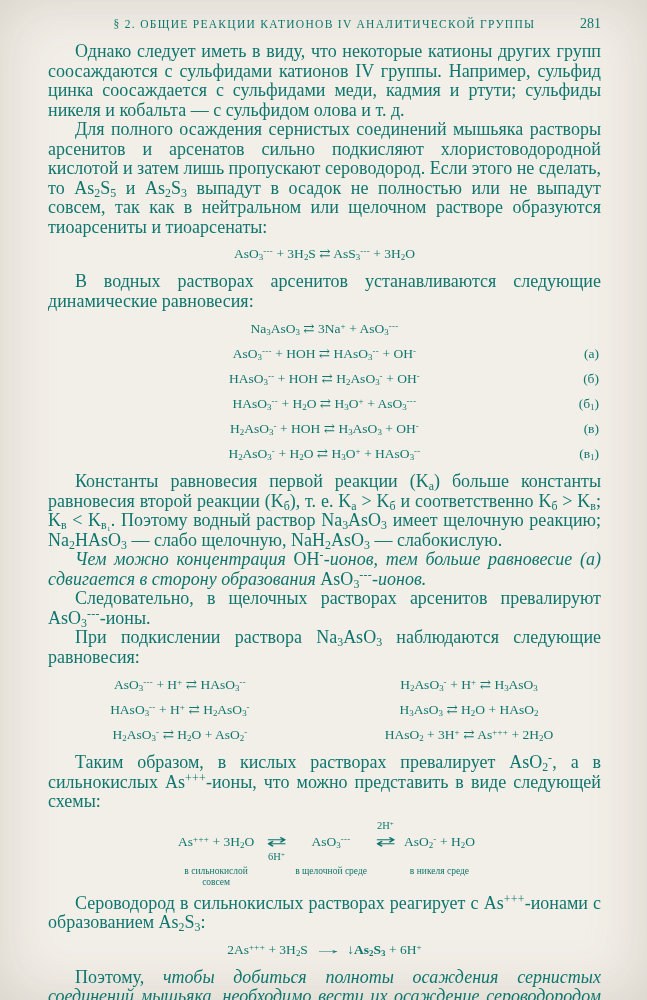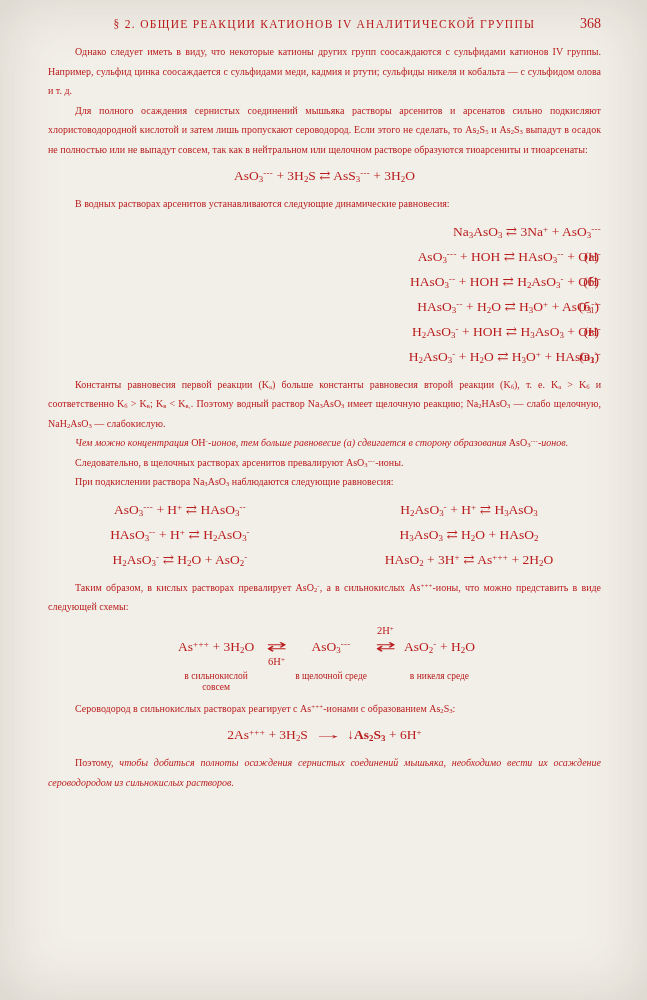--- a/index.html
+++ b/index.html
@@ -3,21 +3,21 @@
 <meta charset="utf-8">
 <style>
   * { margin: 0; padding: 0; box-sizing: border-box; }
   html, body { background: #8a8populated7f; }
   html, body { background: #888; }
   .page {
     width: 647px;
     height: 1000px;
     margin: 0 auto;
     background: #f2efe8;
-    color: #b91c1c;
+    color: #0f766e;
     font-family: "Liberation Serif", "DejaVu Serif", serif;
     padding: 16px 46px 0 48px;
     overflow: hidden;
     box-shadow: inset 0 0 60px rgba(90,80,60,0.18);
     position: relative;
   }
   .running-head {
     position: relative;
     text-align: center;
     font-size: 11.5px;
@@ -27,40 +27,40 @@
     white-space: nowrap;
   }
   .page-num {
     position: absolute;
     right: 0;
     top: 0;
     font-size: 14px;
     letter-spacing: 0;
   }
   .par {
-    font-size: 10px;
+    font-size: 18px;
     line-height: 19.5px;
     text-align: justify;
     text-indent: 27px;
   }
   .it { font-style: italic; }
   .rm { font-style: normal; }
   .bold { font-weight: bold; }
   sub { font-size: 66%; vertical-align: -0.22em; line-height: 0; }
   sup { font-size: 66%; vertical-align: 0.5em; line-height: 0; letter-spacing: 0.3px; }
   .eq-block { margin: 5px 0 6px; }
   .eq-line {
     text-align: center;
     font-size: 13.5px;
     line-height: 24px;
     white-space: nowrap;
   }
   .eq-row {
     position: relative;
-    text-align: right;
+    text-align: center;
     font-size: 13.5px;
     line-height: 25px;
     white-space: nowrap;
   }
   .eq-label { position: absolute; right: 2px; }
   .eq-cols { display: flex; margin: 5px 0 6px; gap: 25px; }
   .eq-col { flex: 1; }
   .eq-col .eq-line { line-height: 25px; }
   
   .scheme {
@@ -88,21 +88,21 @@
   .final-eq { margin: 5px 0 6px; }
   .long-arrow { display: inline-block; transform: scaleX(2.3); margin: 0 13px; }
 </style>
 </head>
 <body>
 
 <div class="page">
 
   <header class="running-head">
     <span>§ 2. ОБЩИЕ РЕАКЦИИ КАТИОНОВ IV АНАЛИТИЧЕСКОЙ ГРУППЫ</span>
-    <span class="page-num">368</span>
+    <span class="page-num">281</span>
   </header>
 
   <p class="par">Однако следует иметь в виду, что некоторые катионы других групп соосаждаются с сульфидами катионов IV группы. Например, сульфид цинка соосаждается с сульфидами меди, кадмия и ртути; сульфиды никеля и кобальта — с сульфидом олова и т. д.</p>
 
   <p class="par">Для полного осаждения сернистых соединений мышьяка растворы арсенитов и арсенатов сильно подкисляют хлористоводородной кислотой и затем лишь пропускают сероводород. Если этого не сделать, то As<sub>2</sub>S<sub>5</sub> и As<sub>2</sub>S<sub>3</sub> выпадут в осадок не полностью или не выпадут совсем, так как в нейтральном или щелочном растворе образуются тиоарсениты и тиоарсенаты:</p>
 
   <div class="eq-block">
     <div class="eq-line">AsO<sub>3</sub><sup>---</sup> + 3H<sub>2</sub>S ⇄ AsS<sub>3</sub><sup>---</sup> + 3H<sub>2</sub>O</div>
   </div>
 

